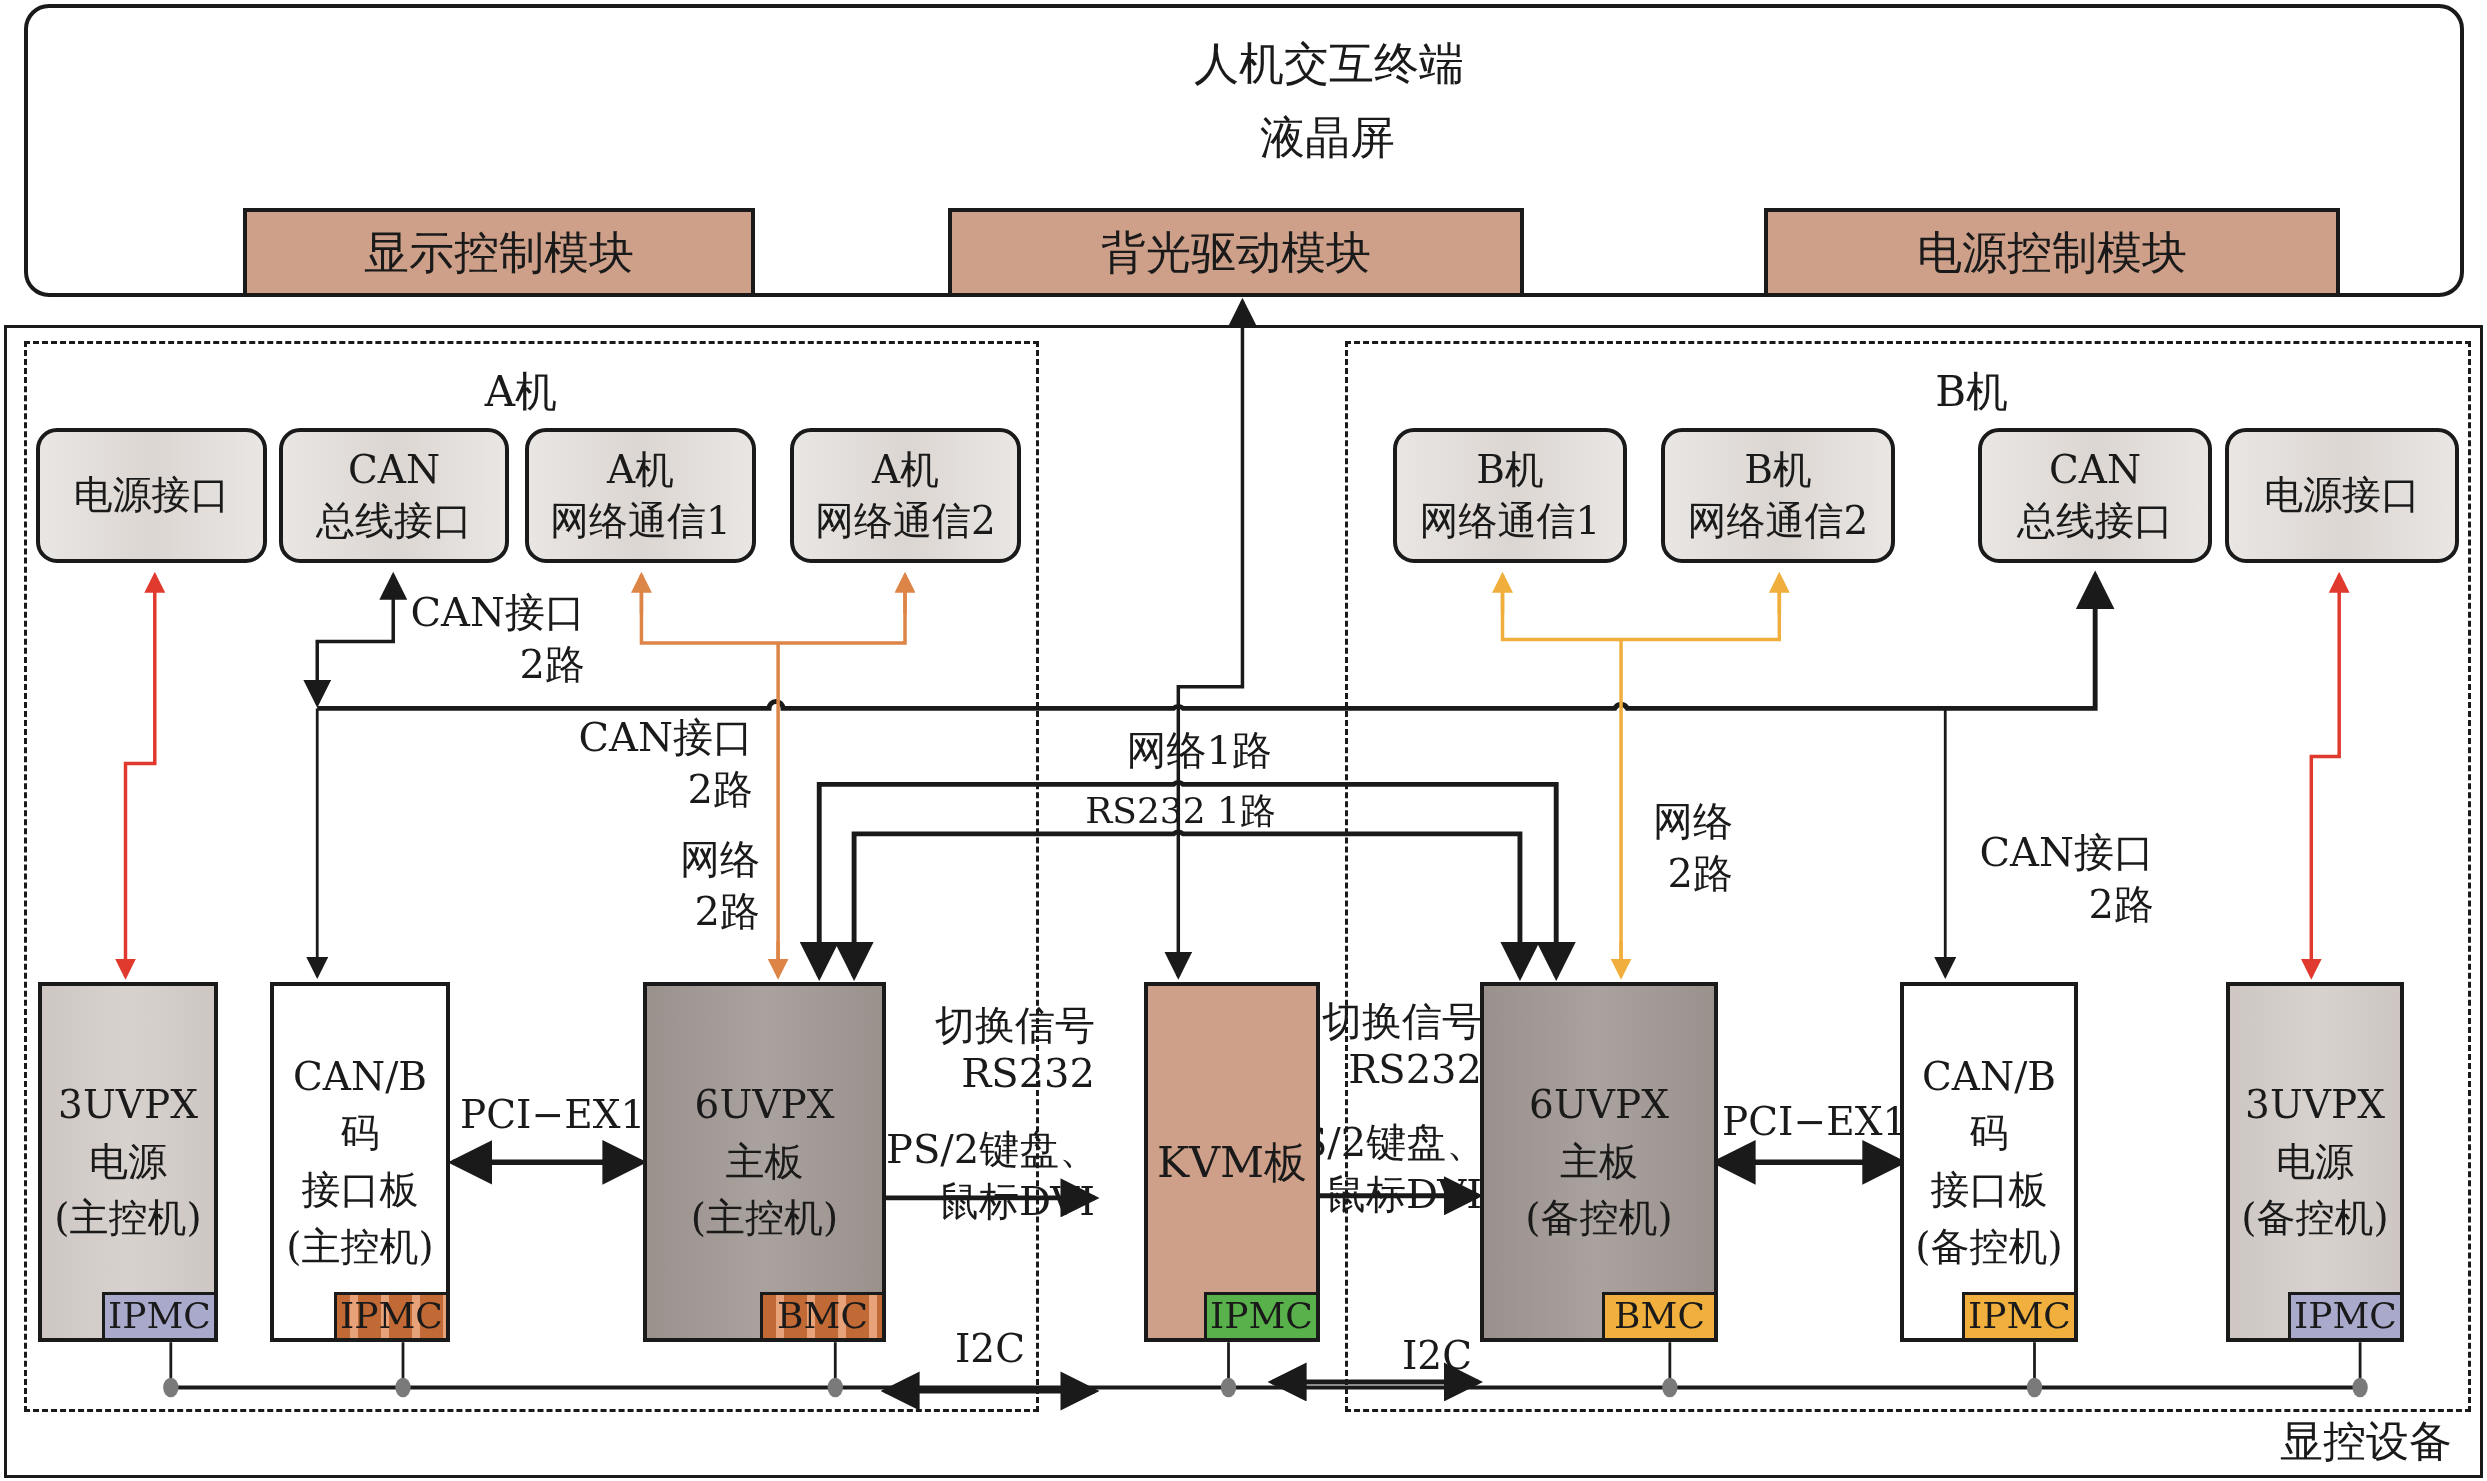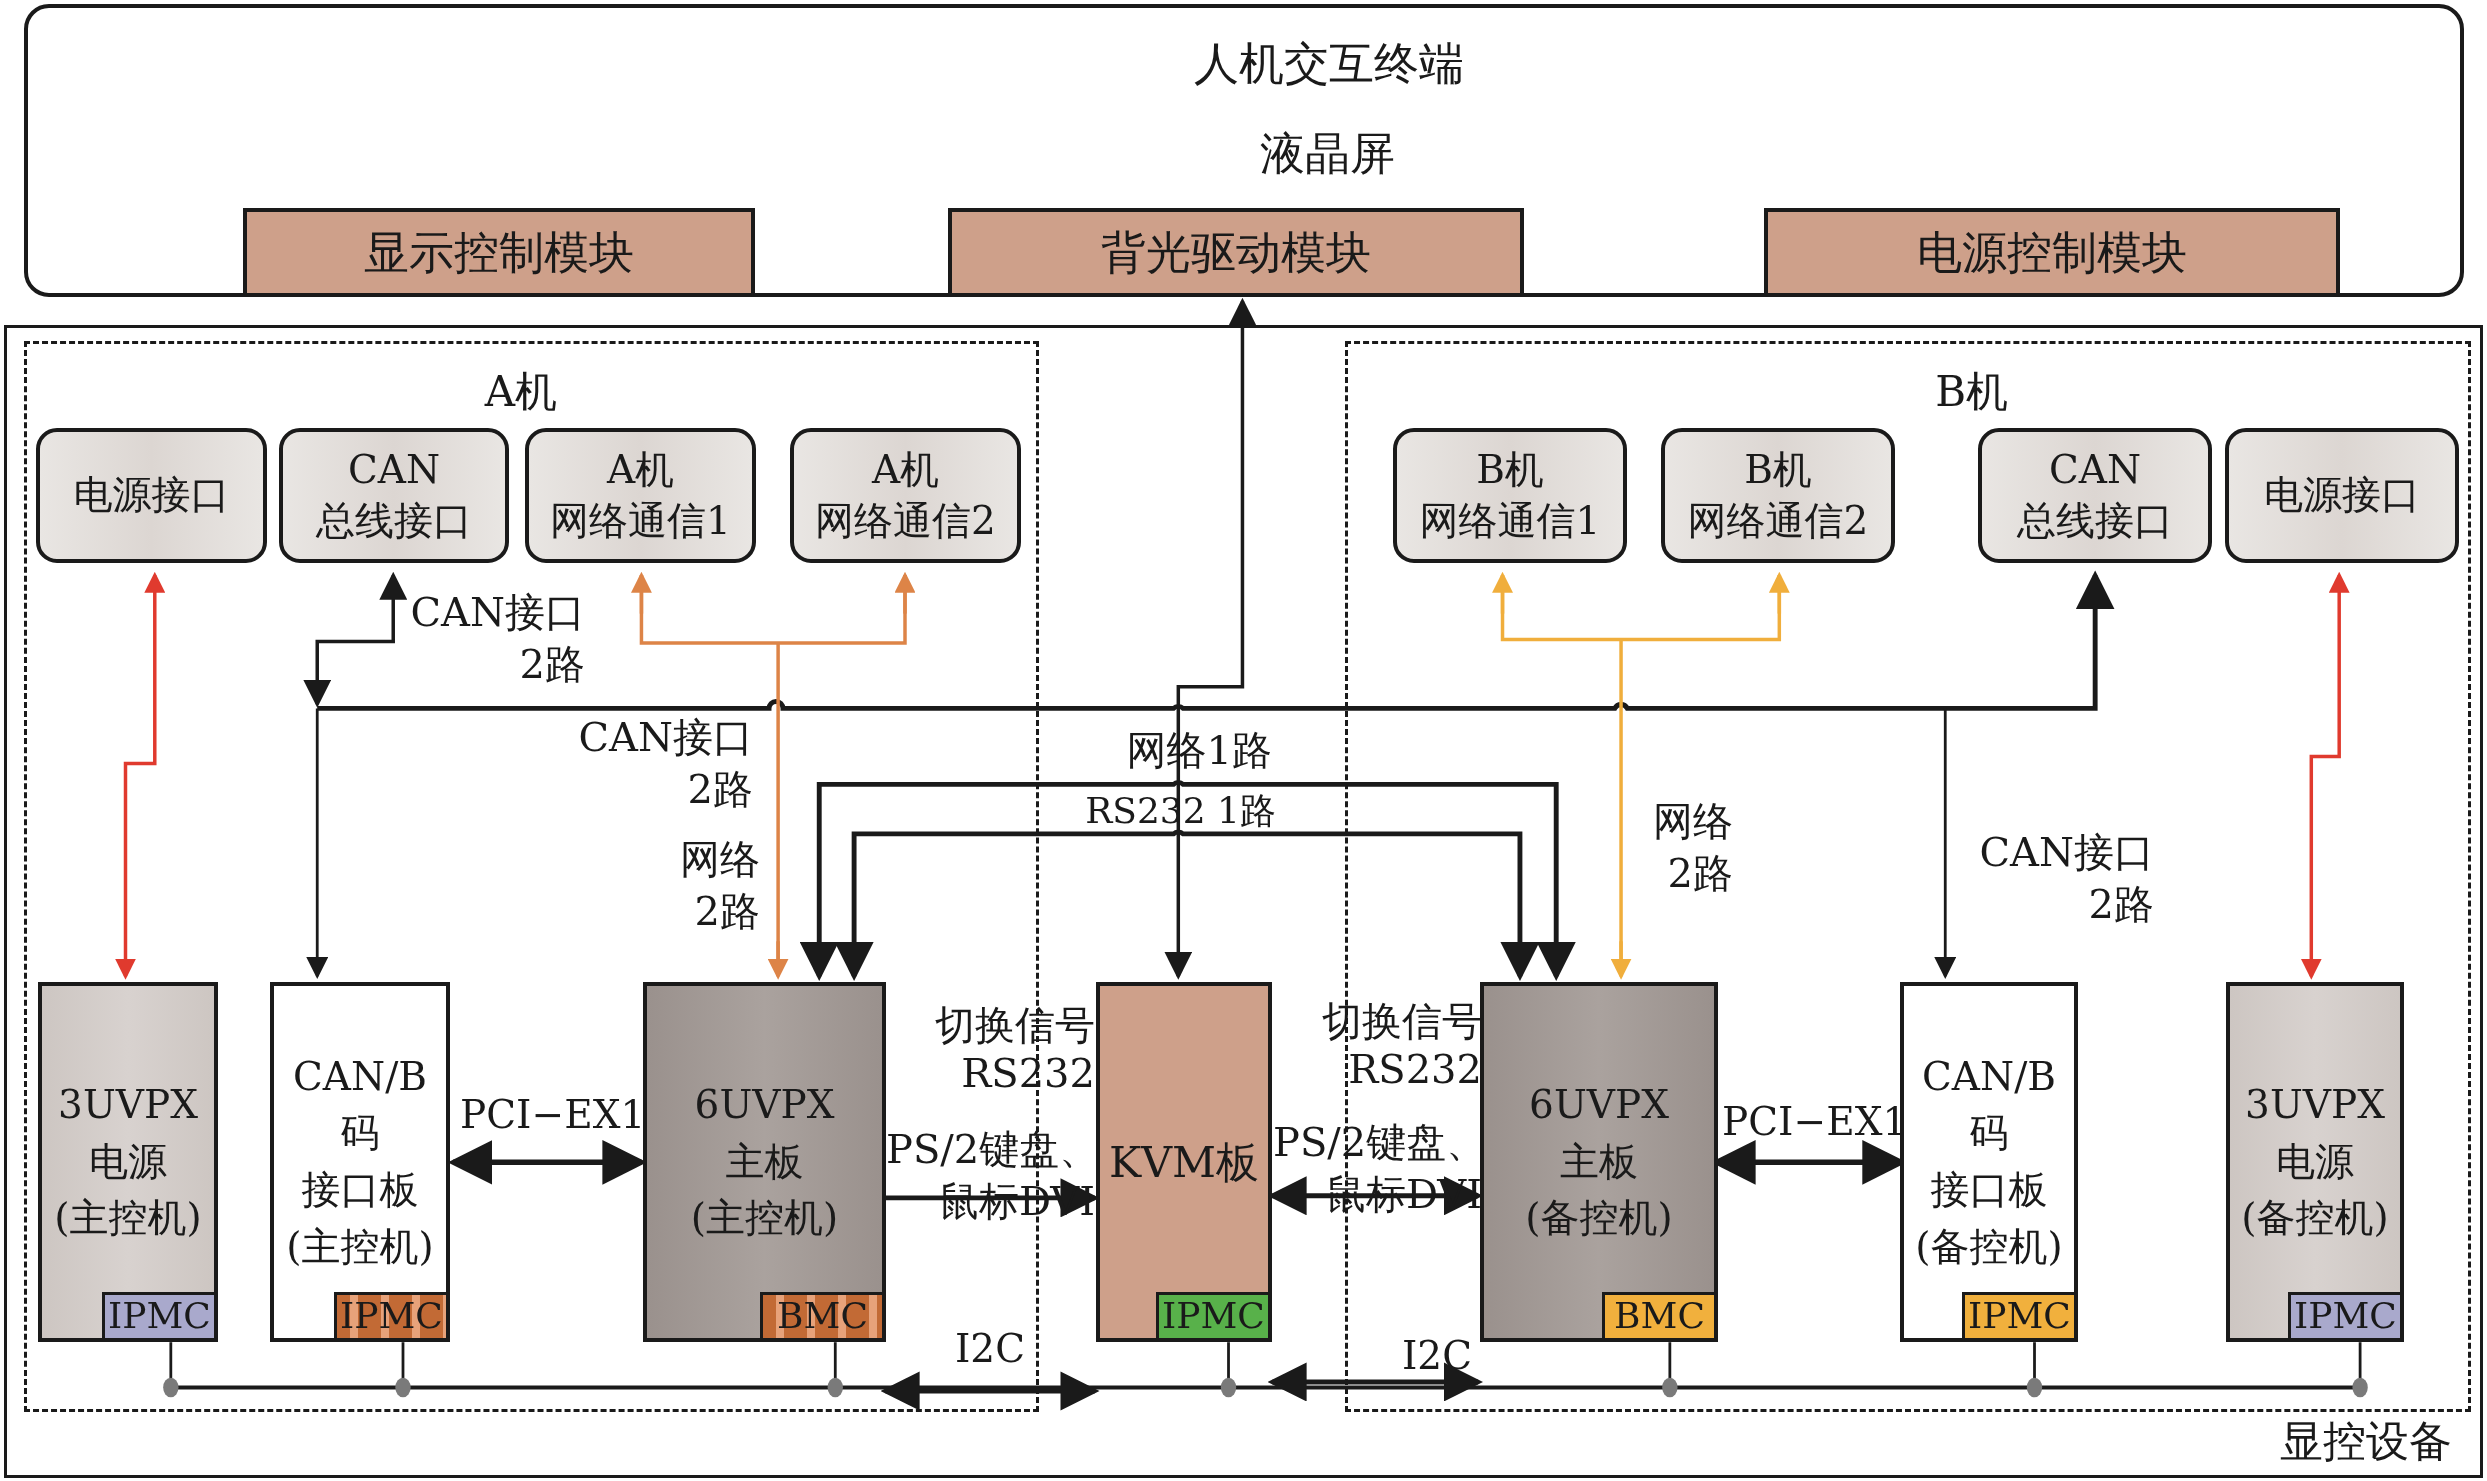--- a/index.html
+++ b/index.html
@@ -14,35 +14,35 @@
   .dashed { border:3.5px dashed #1a1a1a; }
   .ifbox { top:428px; height:135px; border:4.2px solid #1a1a1a; border-radius:21px;
            background:linear-gradient(90deg,#e9e6e3 0%,#dcd6d2 50%,#e9e6e3 100%);
            display:flex; flex-direction:column; align-items:center; justify-content:center;
            font-size:39px; line-height:1.3; text-align:center; }
   .board { top:982px; height:360px; border:4.2px solid #1a1a1a; display:flex; flex-direction:column;
            align-items:center; justify-content:center; font-size:39px; line-height:1.45; text-align:center; }
   .psu { background:linear-gradient(90deg,#cdc6c2,#d8d2cf 50%,#cdc6c2); }
   .canb { background:#ffffff; }
   .mainb { background:linear-gradient(90deg,#9a918d,#aaa29e 50%,#9a918d); }
-  .kvm { background:#cea08a; }
+  .kvm { background:#cea08a;margin-left:48px; }
   .chip { position:absolute; right:0; bottom:0; height:46px; border-top:3.5px solid #1a1a1a; border-left:3.5px solid #1a1a1a;
           display:flex; align-items:center; justify-content:center; font-size:36px; box-sizing:border-box;text-align:right; }
   .chip-blue { background:#a9a9cc; width:112px; }
   .chip-copper { background:repeating-linear-gradient(90deg,#c26a35 0 12.6px,#e7a27a 12.6px 21px,#c26a35 21px 31px); width:112px; }
   .chip-amber { background:#f1b03d; width:112px; }
   .chip-green { background:#58b14a; width:112px; }
   svg.wires { position:absolute; left:0; top:0; }
 </style>
 </head>
 <body>
 
 <div class="abs terminal"></div>
 <div class="txt" style="left:1046px;top:36px;width:418px;font-size:45px;">人机交互终端</div>
-<div class="txt" style="left:1116px;top:126px;width:279px;font-size:45px;">液晶屏</div>
+<div class="txt" style="left:1116px;top:110px;width:279px;font-size:45px;">液晶屏</div>
 <div class="abs module" style="left:243px;width:512px;">显示控制模块</div>
 <div class="abs module" style="left:948px;width:576px;">背光驱动模块</div>
 <div class="abs module" style="left:1764px;width:576px;">电源控制模块</div>
 
 <div class="abs device"></div>
 <div class="txt" style="left:2280px;top:1415px;width:195px;font-size:43px;text-align:left;">显控设备</div>
 
 <div class="abs dashed" style="left:24px;top:341px;width:1015px;height:1071px;"></div>
 <div class="abs dashed" style="left:1345px;top:341px;width:1126px;height:1071px;"></div>
 <div class="txt" style="left:418px;top:366px;width:139px;font-size:42px;">A机</div>

